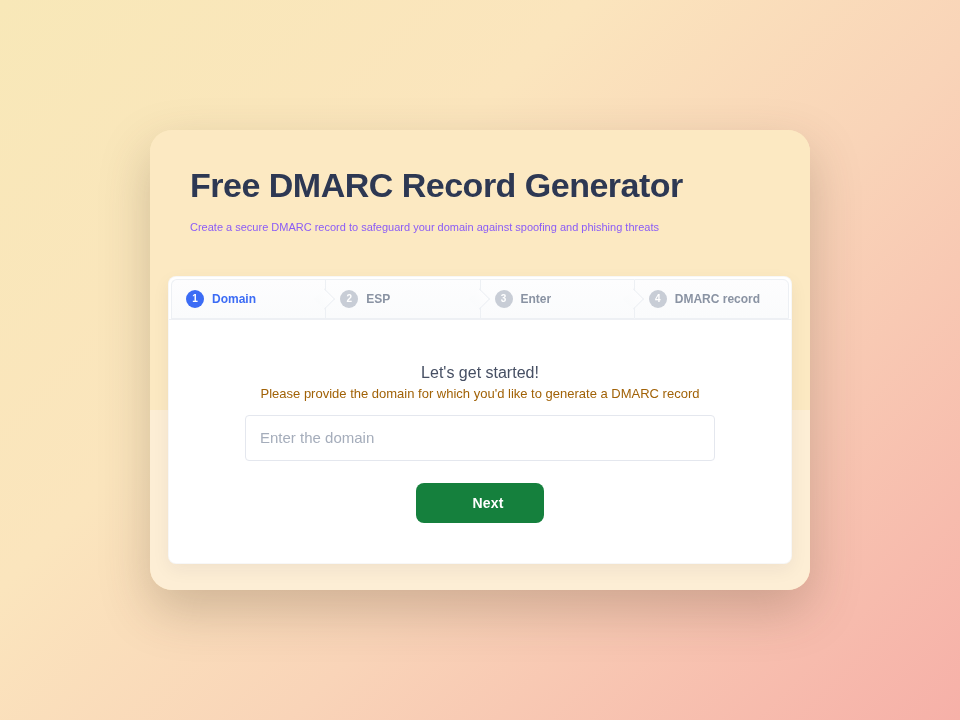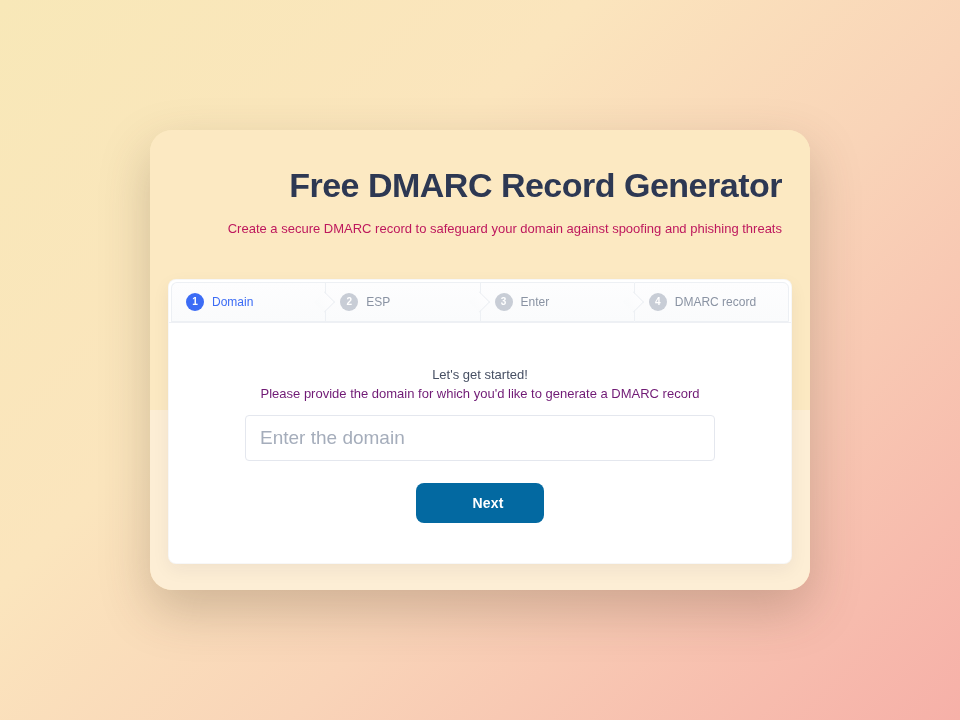--- a/index.html
+++ b/index.html
@@ -20,42 +20,42 @@
     .card {
       width: 660px;
       background: #fce9c2;
       border-radius: 22px;
       box-shadow: 0 20px 50px rgba(80,60,40,0.25);
       overflow: hidden;
       position: relative;
     }
     .card-top {
       padding: 36px 28px 24px 40px;
-      text-align: right;
+      text-align: left;
       background: #fce9c2;
     }
     .card-bottom-bg {
       position: absolute;
       left: 0;
       right: 0;
       bottom: 0;
       height: 180px;
       background: #fdeed5;
       z-index: 0;
     }
     .title {
       font-size: 34px;
       font-weight: 800;
       color: #2d3853;
       letter-spacing: -0.5px;
       margin-bottom: 14px;
     }
     .subtitle {
-      font-size: 13px;
-      color: #be185d;
+      font-size: 11px;
+      color: #8b5cf6;
       line-height: 1.5;
     }
     .wizard {
       position: relative;
       z-index: 1;
       margin: 16px 18px 26px 18px;
       background: #ffffff;
       border-radius: 8px;
       box-shadow: 0 6px 18px rgba(40,40,60,0.06);
       border: 1px solid rgba(0,0,0,0.03);
@@ -116,59 +116,59 @@
       font-size: 10px;
       font-weight: 600;
       color: #fff;
       background: #c8cdd6;
       flex-shrink: 0;
     }
     .step.active .step-badge {
       background: #3c6cf5;
     }
     .step-label {
-      font-weight: 400;
+      font-weight: 700;
     }
     .wizard-body {
       padding: 44px 56px 40px 56px;
       text-align: center;
     }
     .lead-line {
-      font-size: 13px;
+      font-size: 16px;
       color: #464f63;
       margin-bottom: 4px;
     }
     .desc-line {
       font-size: 13px;
-      color: #701a75;
+      color: #a16207;
       margin-bottom: 14px;
     }
     .domain-input {
       width: 100%;
       max-width: 470px;
       height: 46px;
       border: 1px solid #e4e7ee;
       border-radius: 4px;
       padding: 0 14px;
-      font-size: 19px;
+      font-size: 15px;
       color: #333;
       outline: none;
       margin-bottom: 22px;
       text-align: left;
     }
     .domain-input::placeholder {
       color: #a5adbb;
     }
     .next-btn {
       display: inline-flex;
       align-items: center;
       justify-content: center;
       min-width: 128px;
       height: 40px;
-      background: #0369a1;
+      background: #15803d;
       color: #ffffff;
       font-size: 14px;
       font-weight: 700;
       border: none;
       border-radius: 8px;
       cursor: pointer;
       letter-spacing: 0.2px;
       padding-left: 16px;
     }
   </style>

